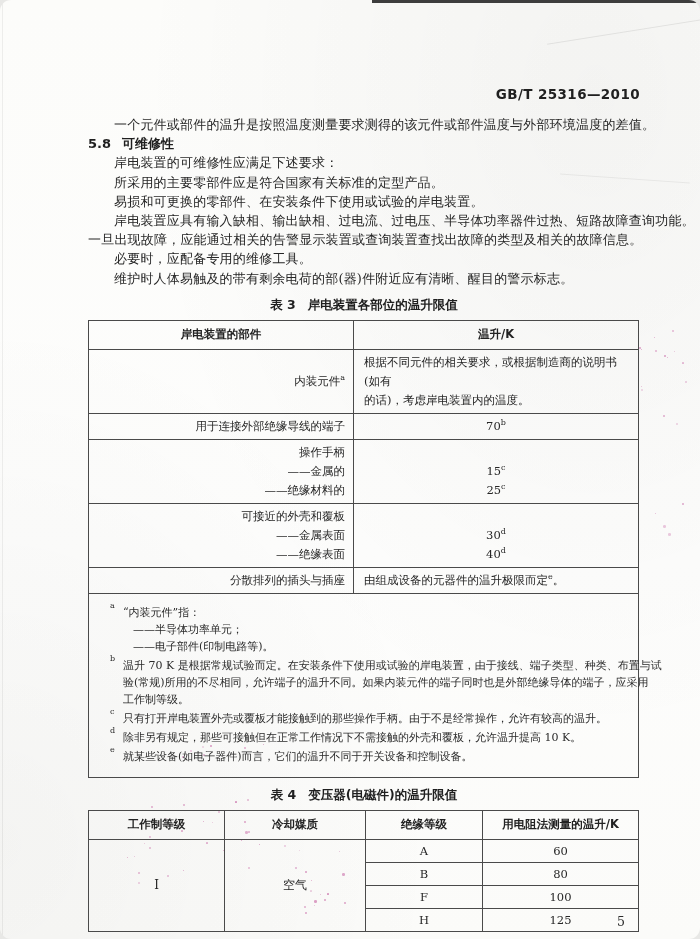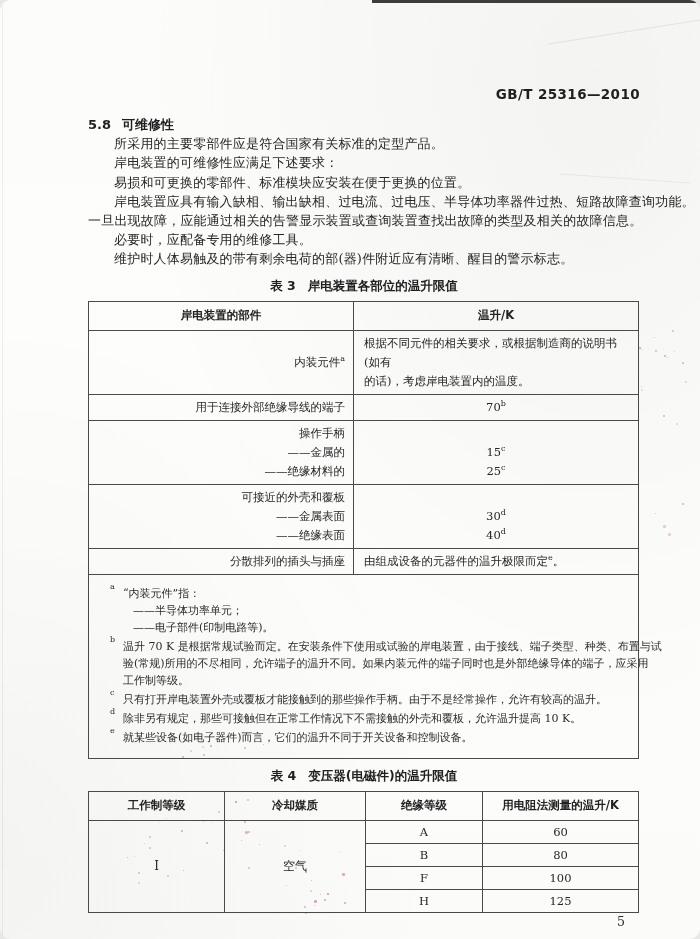--- a/index.html
+++ b/index.html
@@ -146,24 +146,25 @@
       <div class="speck" style="left: 305px; top: 912px; width: 1.8px; height: 1.8px; background: rgb(194, 85, 155); opacity: 0.51;"></div>
       <div class="speck" style="left: 344px; top: 902px; width: 2px; height: 2px; background: rgb(194, 85, 155); opacity: 0.53;"></div>
       <div class="speck" style="left: 310px; top: 890px; width: 1.7px; height: 1.7px; background: rgb(194, 85, 155); opacity: 0.28;"></div>
       <div class="speck" style="left: 314px; top: 905px; width: 0.9px; height: 0.9px; background: rgb(194, 85, 155); opacity: 0.48;"></div>
     </div>
 
   <div class="content">
     <div class="gb-header">GB/T 25316—2010</div>
 
     <div id="paras">
+        <div class="para indent">一个元件或部件的温升是按照温度测量要求测得的该元件或部件温度与外部环境温度的差值。</div>
         <div class="sec-heading"><span class="sec-num">5.8</span><span>可维修性</span></div>
+        <div class="para indent">岸电装置的可维修性应满足下述要求：</div>
         <div class="para indent">所采用的主要零部件应是符合国家有关标准的定型产品。</div>
-        <div class="para indent">岸电装置的可维修性应满足下述要求：</div>
-        <div class="para indent">易损和可更换的零部件、标准模块应安装在便于更换的位置。</div>
+        <div class="para indent">易损和可更换的零部件、在安装条件下使用或试验的岸电装置。</div>
         <div class="para indent">岸电装置应具有输入缺相、输出缺相、过电流、过电压、半导体功率器件过热、短路故障查询功能。</div>
         <div class="para flush">一旦出现故障，应能通过相关的告警显示装置或查询装置查找出故障的类型及相关的故障信息。</div>
         <div class="para indent">必要时，应配备专用的维修工具。</div>
         <div class="para indent">维护时人体易触及的带有剩余电荷的部(器)件附近应有清晰、醒目的警示标志。</div>
       </div>
 
     <div class="tbl-caption">
       <span class="cap-label">表 3</span><span>岸电装置各部位的温升限值</span>
     </div>
     <table id="table3">

